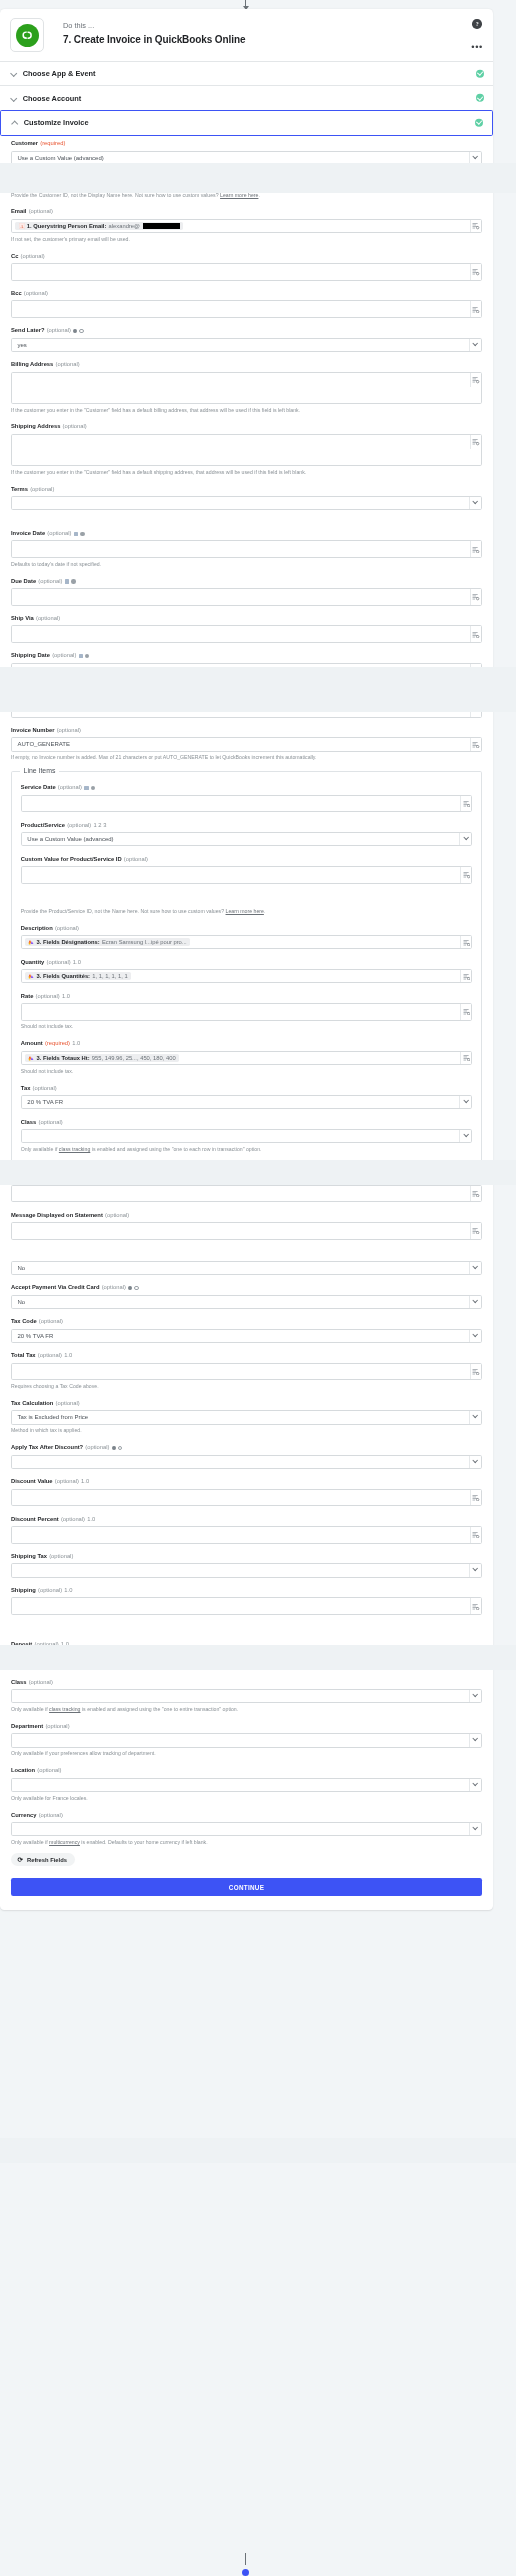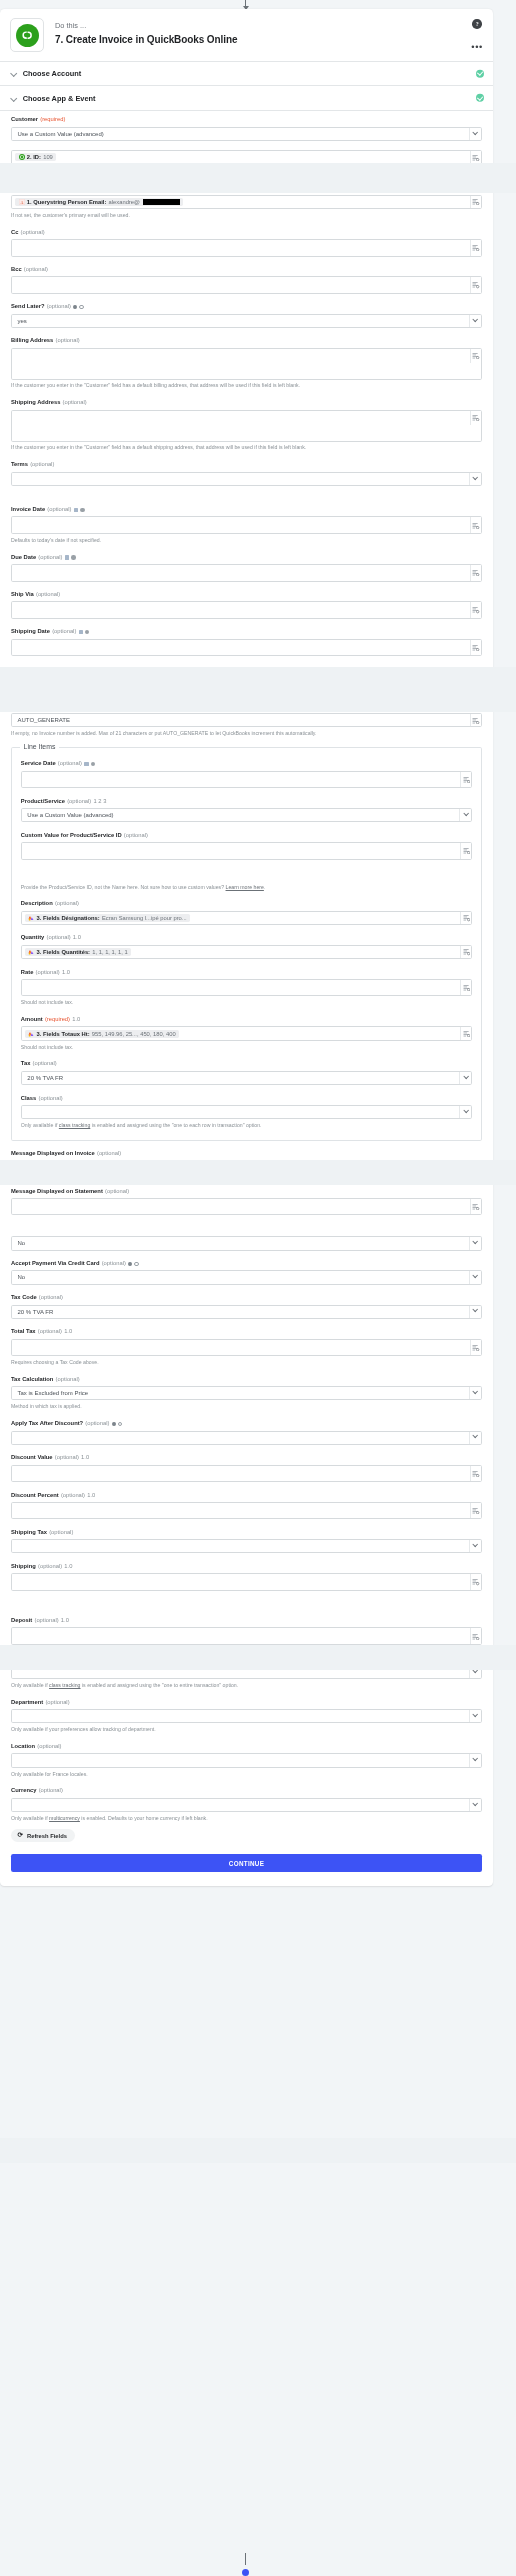--- a/index.html
+++ b/index.html
@@ -47,21 +47,21 @@
     border: 0.6px solid #e0e3e5; border-radius: 5px;
     display: flex; align-items: center; justify-content: center;
     background: #fff;
   }
   .qb-circle {
     width: 23px; height: 23px; border-radius: 50%;
     background: #2CA01C;
     display: flex; align-items: center; justify-content: center;
   }
   .qb-circle svg { display:block; }
-  .header-text { margin-left: 11px; padding-top: 3.3px; }
+  .header-text { margin-left: 19px; padding-top: 3.3px; }
   .do-this {
     font-size: 7.4px; color: #6b7177; line-height: 1.3; font-weight: 400;
   }
   .step-title {
     font-size: 10px; font-weight: 700; color: #1f2124; margin-top: 2.8px;
     letter-spacing: -0.1px;
   }
   .header-right {
     position: absolute; right: 10px; top: 10px;
     display: flex; flex-direction: column; align-items: center; gap: 16.5px;
@@ -261,30 +261,35 @@
         <div class="step-title">7. Create Invoice in QuickBooks Online</div>
       </div>
       <div class="header-right">
         <div class="icon-help">?</div>
         <div class="icon-more">•••</div>
       </div>
     </div>
 
     <div class="acc-row">
       <span class="chev"></span>
+      <span class="acc-title">Choose App &amp; Event</span>
+      <span class="check-badge"></span>
+    </div>
+
+    <div class="acc-row">
+      <span class="chev"></span>
       <span class="acc-title">Choose Account</span>
       <span class="check-badge"></span>
     </div>
 
-    <div class="acc-row">
-      <span class="chev"></span>
-      <span class="acc-title">Choose App &amp; Event</span>
+    <div class="acc-row active">
+      <span class="chev up"></span>
+      <span class="acc-title">Customize Invoice</span>
       <span class="check-badge"></span>
     </div>
-
 
     <div class="form-body">
 
       
       <div class="field">
         <div class="flabel">
           <span>Customer</span>
           <span class="req">(required)</span>
         </div>
         <div class="ctrl">

